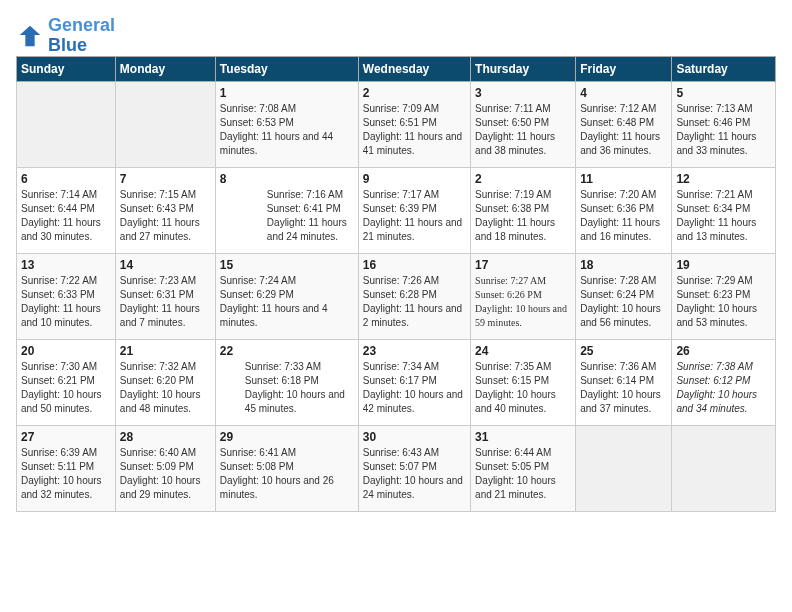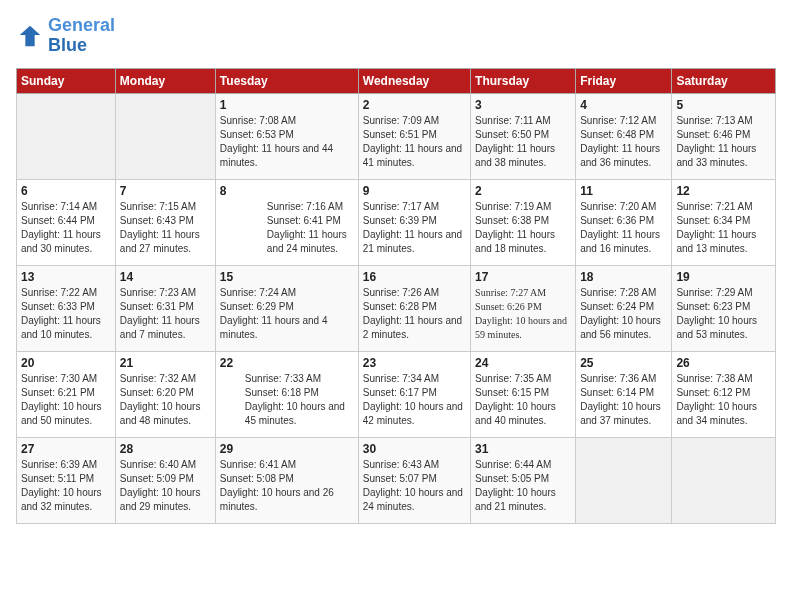--- a/index.html
+++ b/index.html
@@ -7,21 +7,20 @@
       font-family: Arial, sans-serif;
       background: #fff;
       width: 792px;
       min-height: 612px;
       padding: 16px;
     }
     .header {
       display: flex;
       justify-content: space-between;
       align-items: flex-start;
-      margin-bottom: 12px;
     }
     .logo {
       display: flex;
       align-items: center;
       gap: 4px;
     }
     .logo-text {
       font-size: 18px;
       font-weight: bold;
       color: #333;
@@ -46,21 +45,21 @@
     .subtitle {
       font-size: 14px;
       color: #555;
     }
     table {
       width: 100%;
       border-collapse: collapse;
       font-size: 10.5px;
     }
     thead tr th {
-      background: #b91c1c;
+      background: #0c4a6e;
       color: #fff;
       padding: 5px 4px;
       text-align: left;
       font-size: 12px;
       font-weight: bold;
       border: 1px solid #aaa;
     }
     tbody tr td {
       border: 1px solid #ccc;
       vertical-align: top;
@@ -273,21 +272,21 @@
 Daylight: 10 hours and 40 minutes.</div>
         </td>
         <td>
           <div class="day-number">25</div>
           <div class="day-info" style="white-space: pre-line;">Sunrise: 7:36 AM
 Sunset: 6:14 PM
 Daylight: 10 hours and 37 minutes.</div>
         </td>
         <td>
           <div class="day-number">26</div>
-          <div class="day-info" style="white-space: pre-line;">Sunrise: 7:38 AM
+          <div class="day-info" style="white-space: pre-line; font-style: italic;">Sunrise: 7:38 AM
 Sunset: 6:12 PM
 Daylight: 10 hours and 34 minutes.</div>
         </td>
       </tr>
       <tr>
         <td>
           <div class="day-number">27</div>
           <div class="day-info" style="white-space: pre-line;">Sunrise: 6:39 AM
 Sunset: 5:11 PM
 Daylight: 10 hours and 32 minutes.</div>

